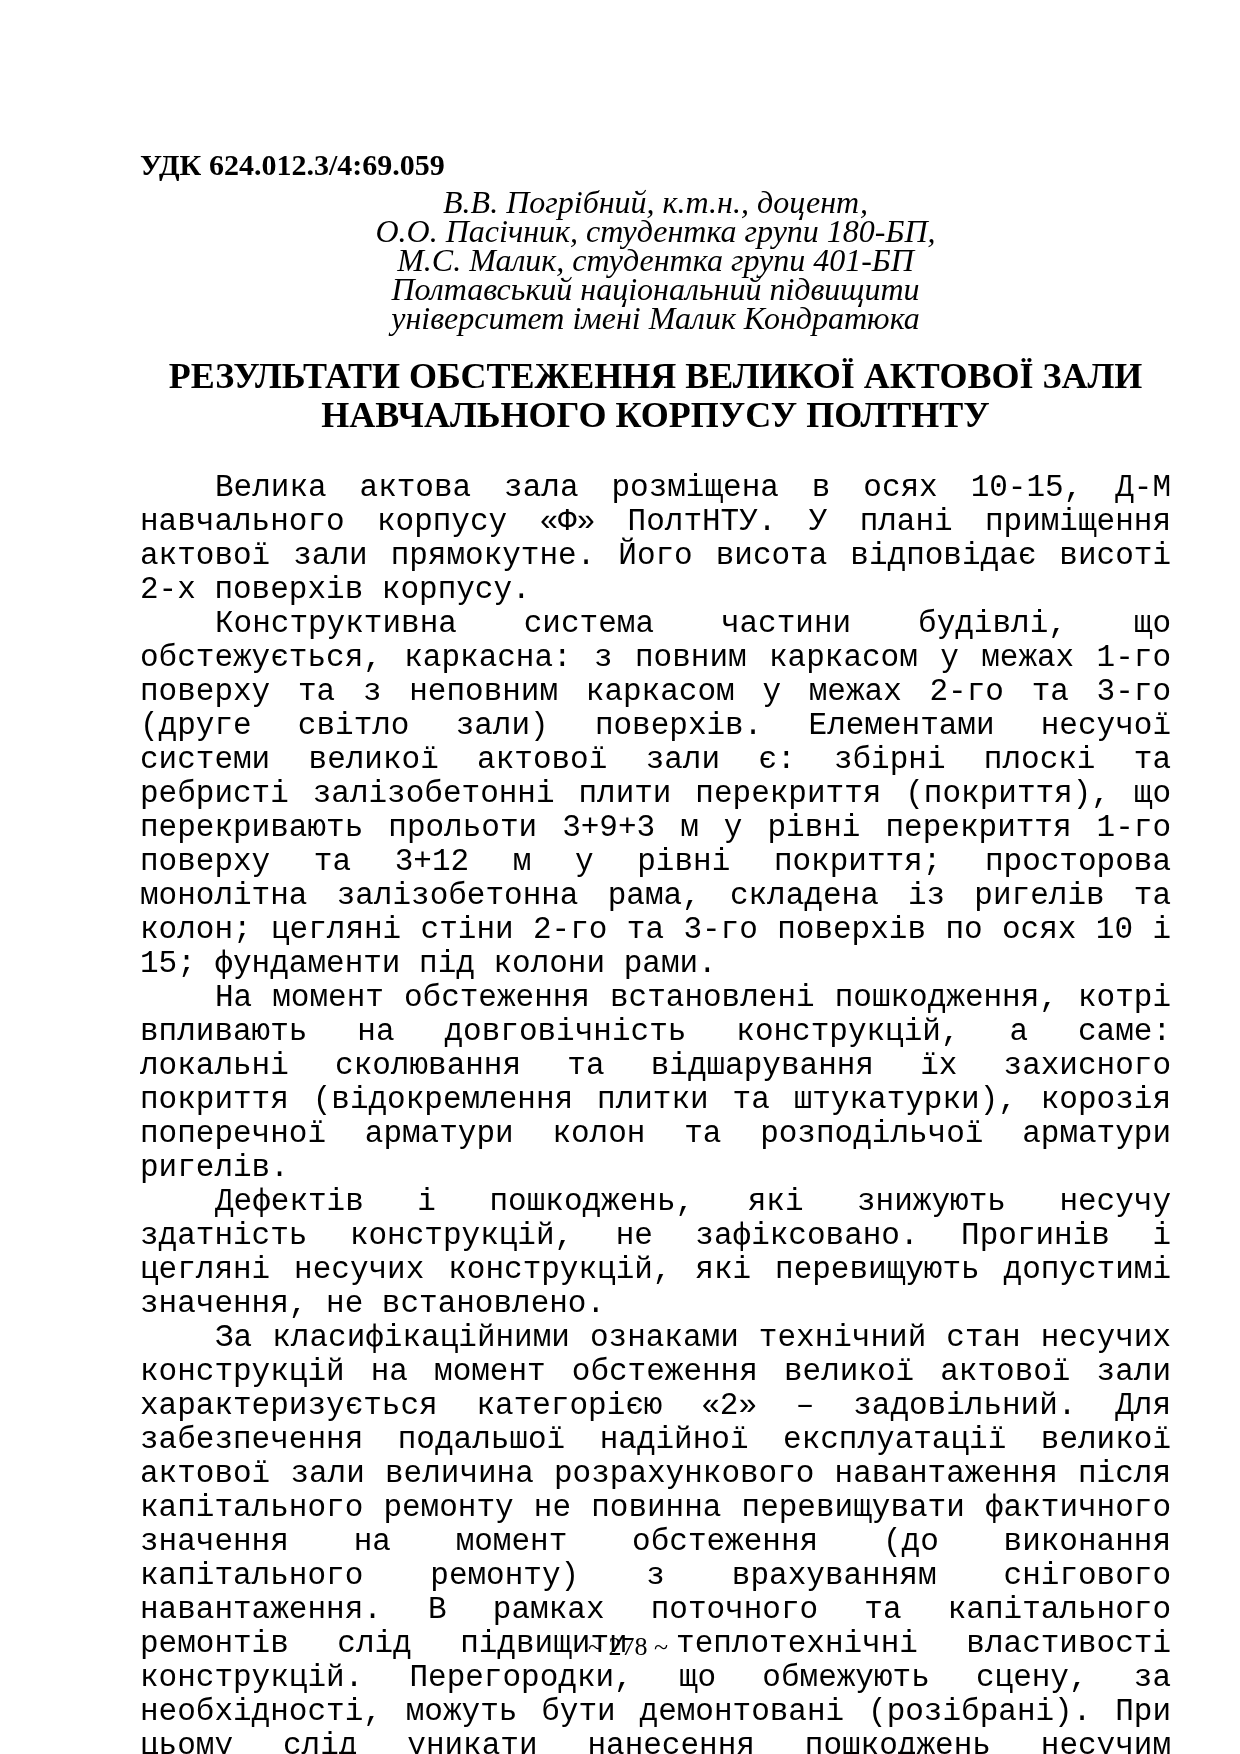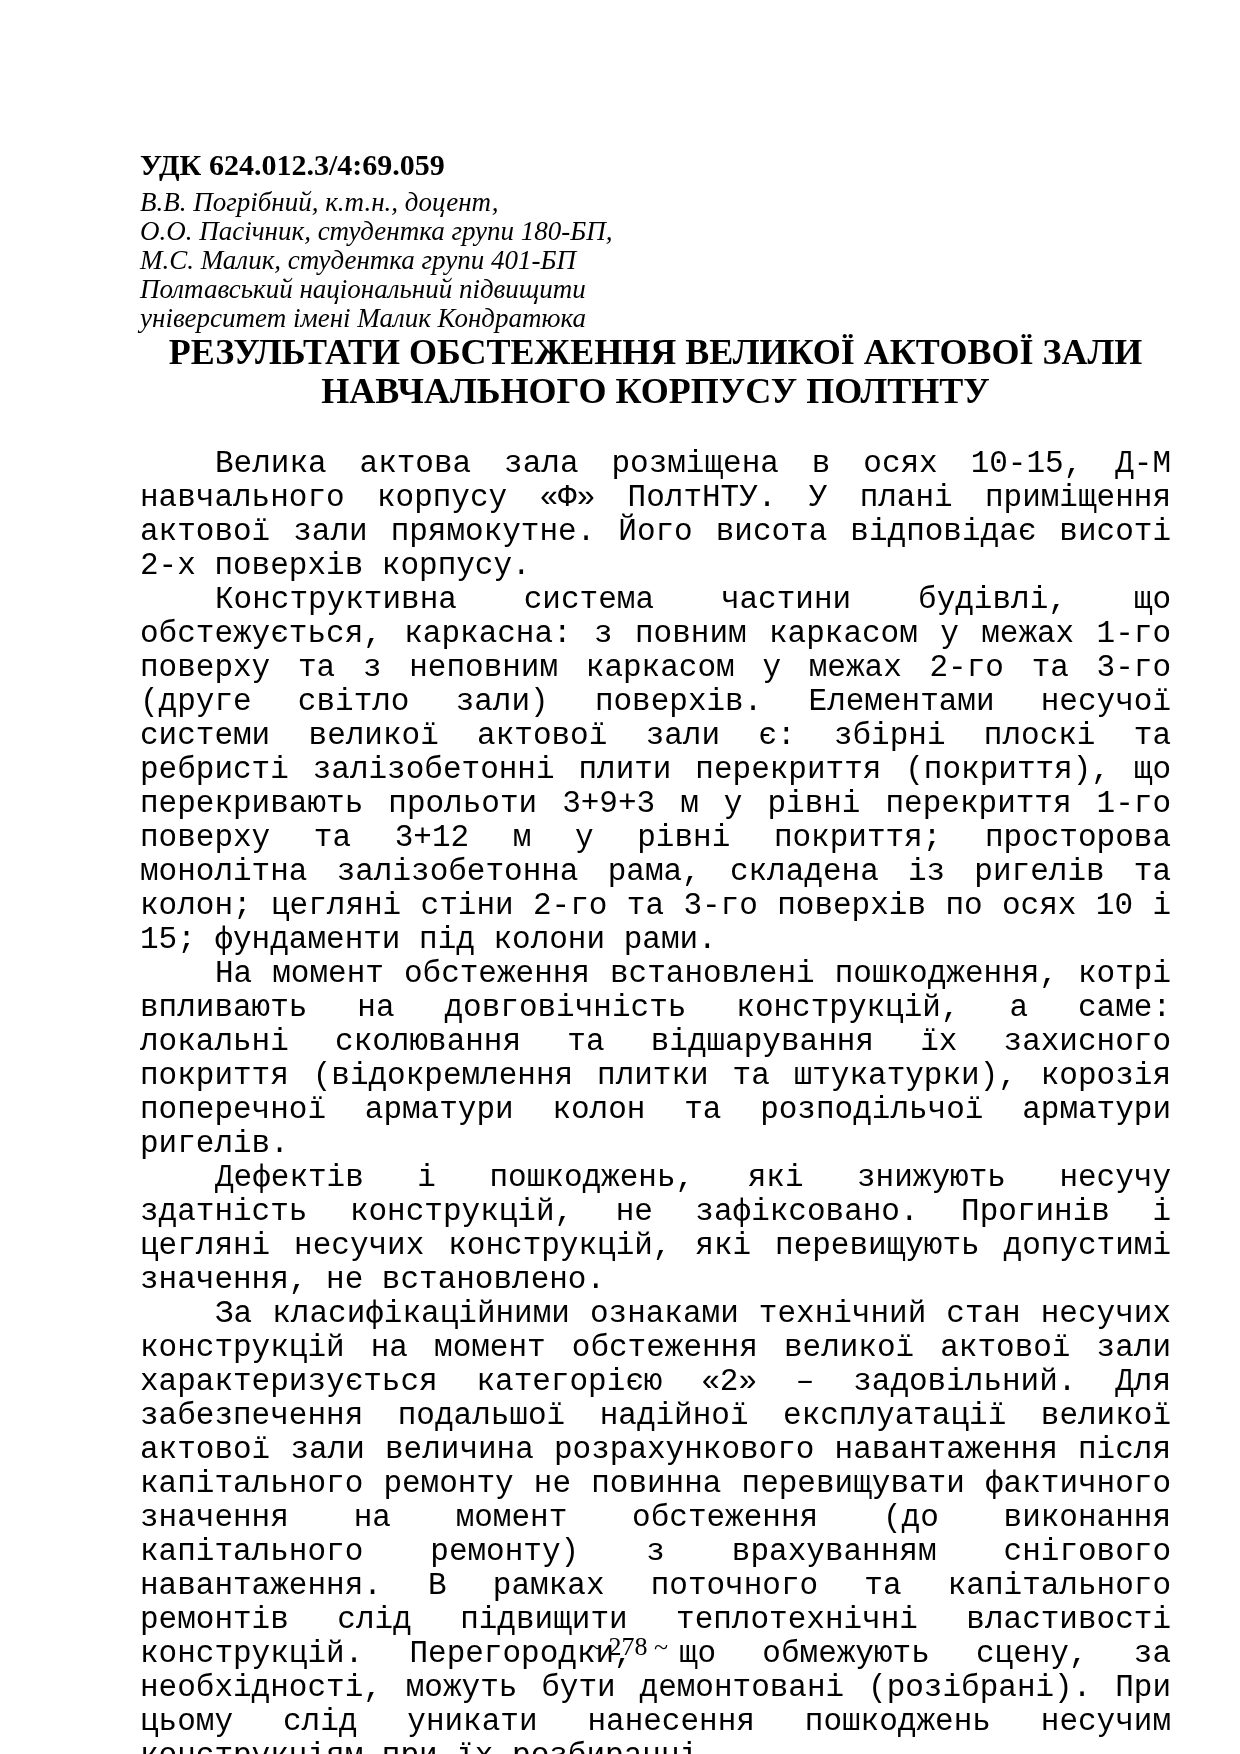--- a/index.html
+++ b/index.html
@@ -20,26 +20,27 @@
     padding: 148px 69px 0 140px;
   }
   .udc {
     font-weight: bold;
     font-size: 30px;
     line-height: 34px;
     text-align: left;
   }
   .authors {
     margin-top: 6px;
-    text-align: left;
+    text-align: center;
     font-style: italic;
-    font-size: 27px;
+    font-size: 32px;
     line-height: 29px;
   }
   .title {
+    margin-top: 24px;
     text-align: center;
     font-weight: bold;
     font-size: 36px;
     line-height: 39px;
   }
   .body-text {
     margin-top: 36px;
     font-size: 31px;
     line-height: 34px;
     text-align: justify;

